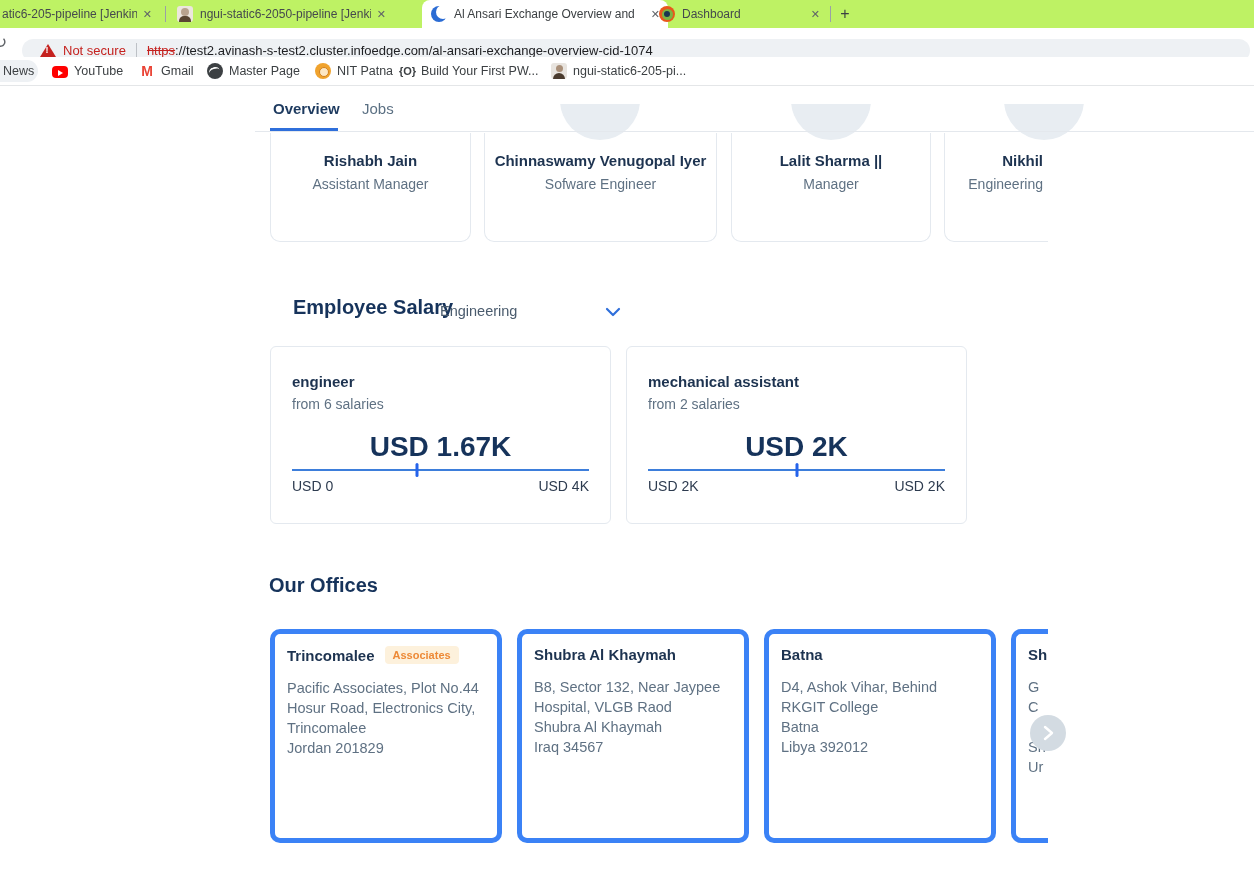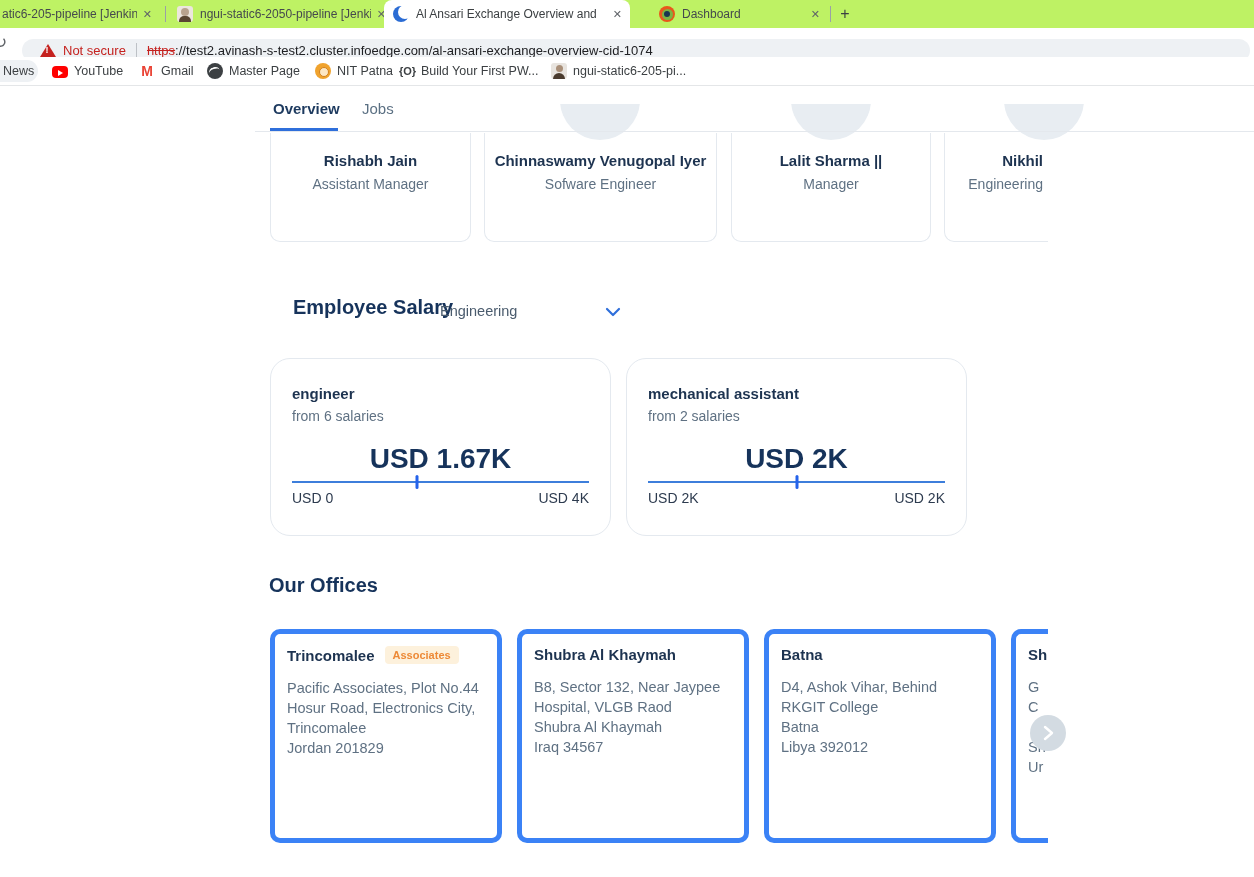--- a/index.html
+++ b/index.html
@@ -71,21 +71,21 @@
   #pcard4 { border-right:none; border-radius:0 0 0 10px; overflow:hidden; }
   #pcard4 .name,#pcard4 .role { text-align:right; padding-right:5px; }
 
   #avatar-strip { position:absolute; left:0; top:18px; width:1254px; height:40px; overflow:hidden; z-index:2; pointer-events:none; }
   .av { position:absolute; top:-44px; width:80px; height:80px; border-radius:50%; background:#e8edf2; }
 
   .h2 { position:absolute; font-size:20px; font-weight:700; color:#16335b; }
   #salary-filter { position:absolute; left:440px; top:217px; font-size:14.5px; color:#4a5b6d; }
   #filter-chevron { position:absolute; left:603px; top:217px; }
 
-  .scard { position:absolute; top:272px; width:341px; height:178px; border:1px solid #e4e9ef; border-radius:20px; background:#fff; }
+  .scard { position:absolute; top:260px; width:341px; height:178px; border:1px solid #e4e9ef; border-radius:6px; background:#fff; }
   .scard .role { position:absolute; left:21px; top:26px; font-size:15px; font-weight:700; color:#1d3350; }
   .scard .samples { position:absolute; left:21px; top:49px; font-size:14px; color:#5f7183; }
   .scard .value { position:absolute; left:0; width:100%; top:84px; text-align:center; font-size:28px; font-weight:700; color:#16335b; }
   .slider { position:absolute; left:21px; right:21px; top:122px; height:2px; background:#3d7edb; }
   .tick { position:absolute; top:-6px; width:3px; height:14px; background:#2563eb; border-radius:2px; transform:translateX(-50%); }
   .range { position:absolute; left:21px; right:21px; top:131px; display:flex; justify-content:space-between;
     font-size:14px; color:#2d3b4f; }
 
   .ocard { position:absolute; top:543px; width:232px; height:214px; border:5px solid #3b82f6; border-radius:10px;
     background:#fff; overflow:hidden; padding:12px; }
@@ -106,21 +106,21 @@
   <div class="tab" style="left:0;width:160px;">
     <span class="title" style="margin-left:2px;">atic6-205-pipeline [Jenkin</span>
     <span class="close">✕</span>
   </div>
   <div class="tab-sep" style="left:165px;"></div>
   <div class="tab" style="left:168px;width:226px;">
     <span class="favicon fav-jenkins"></span>
     <span class="title">ngui-static6-2050-pipeline [Jenki</span>
     <span class="close">✕</span>
   </div>
-  <div class="tab active" style="left:384px;width:246px;">
+  <div class="tab active" style="left:422px;width:246px;">
     <span class="favicon fav-crescent"></span>
     <span class="title">Al Ansari Exchange Overview and</span>
     <span class="close">✕</span>
   </div>
   <div class="tab" style="left:650px;width:178px;">
     <span class="favicon fav-fire"></span>
     <span class="title">Dashboard</span>
     <span class="close">✕</span>
   </div>
   <div class="tab-sep" style="left:830px;"></div>

